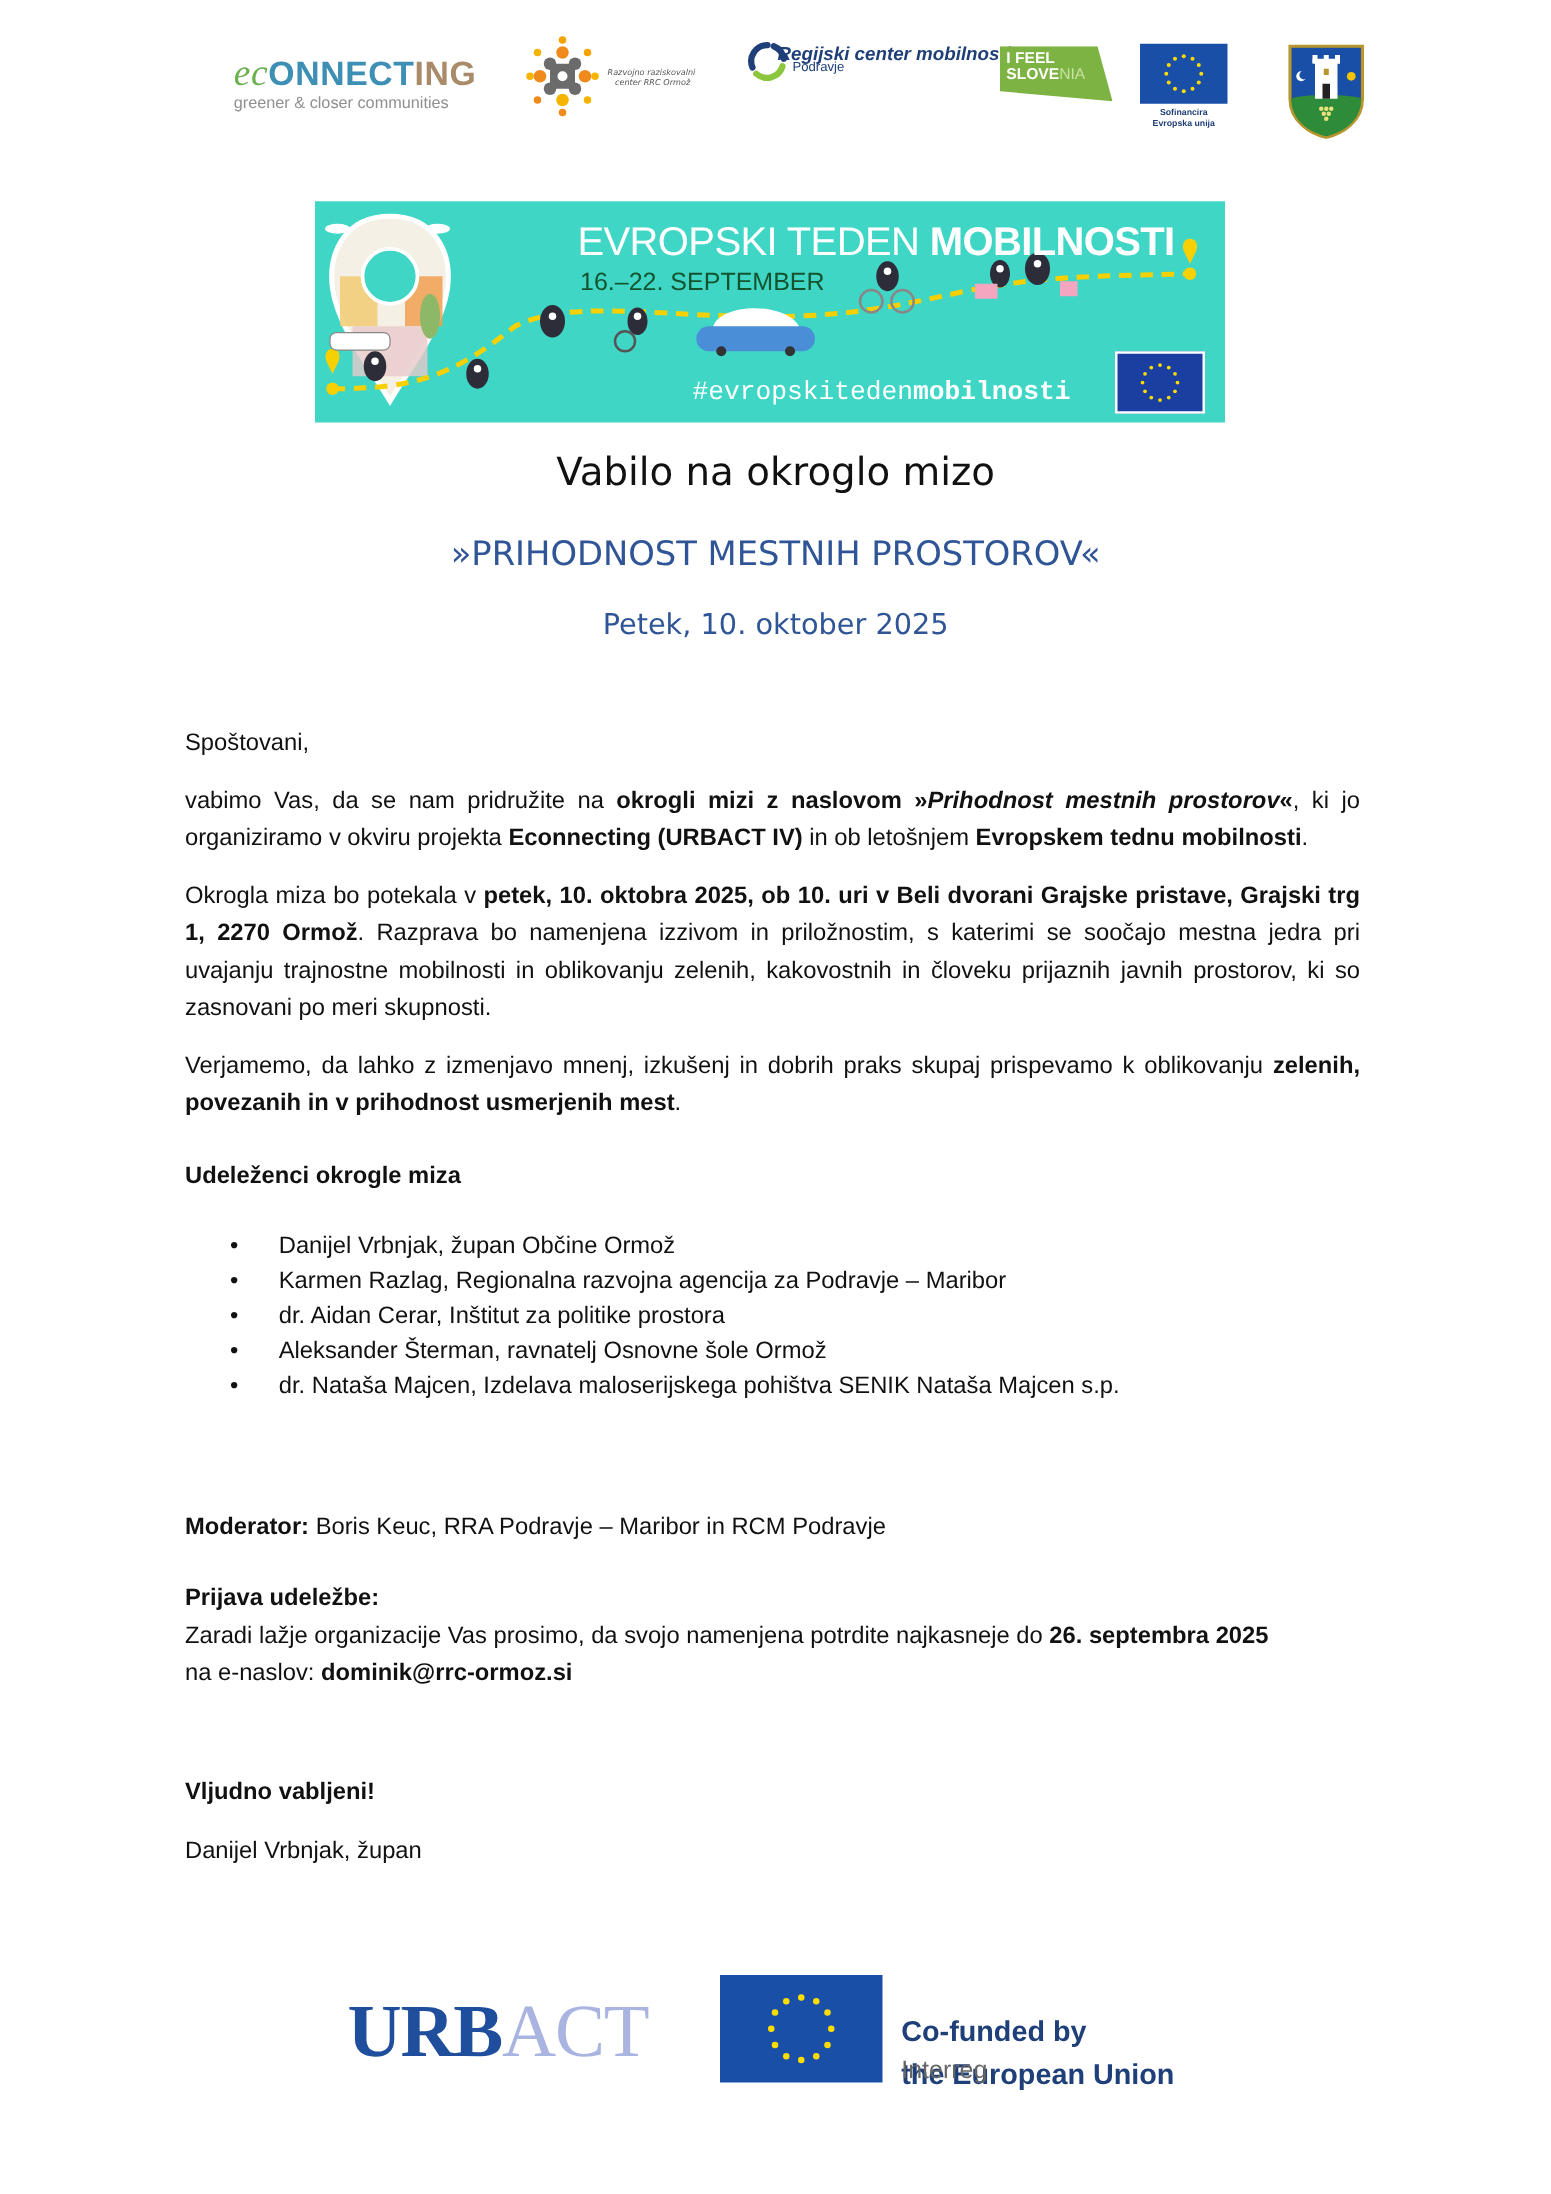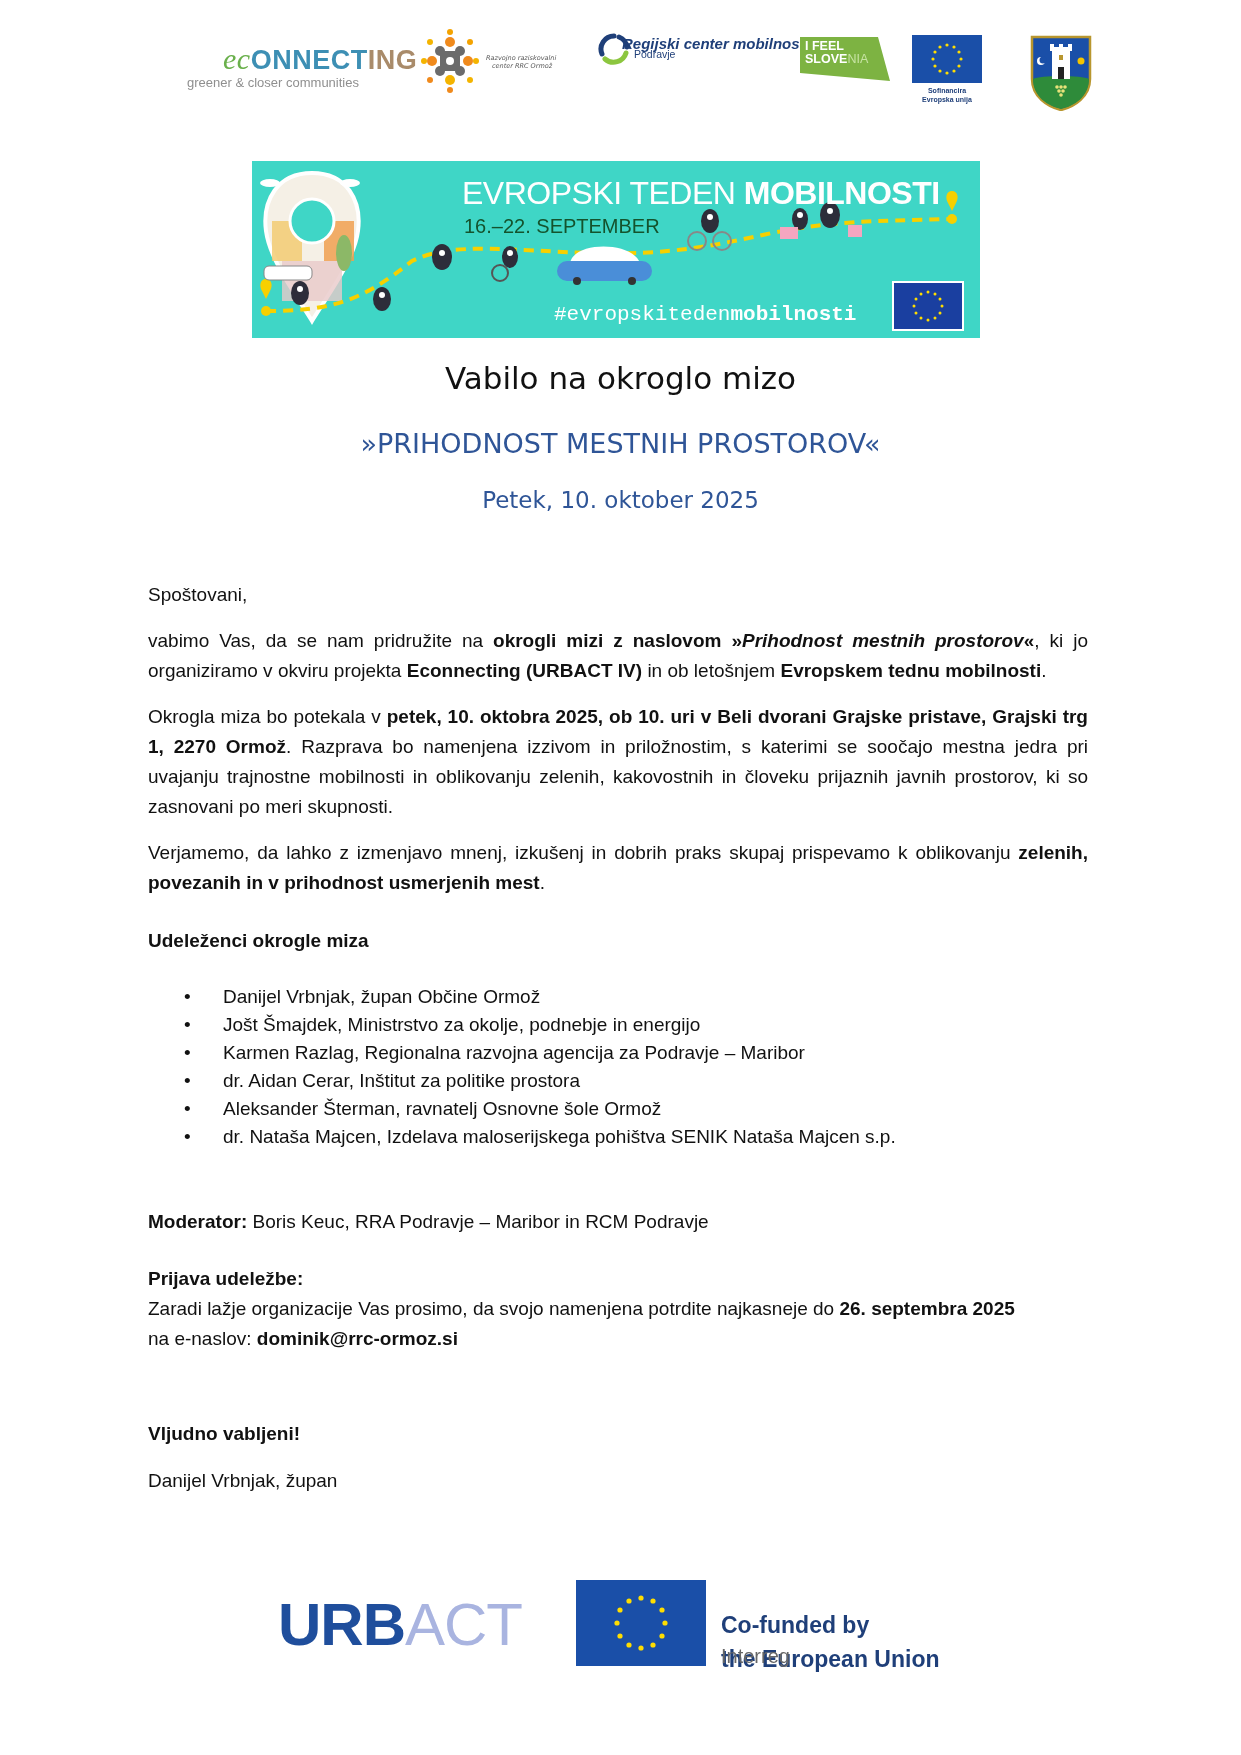--- a/index.html
+++ b/index.html
@@ -1,21 +1,21 @@
 <!DOCTYPE html>
 <html><head>
 <meta charset="utf-8">
 <style>
   html, body { margin: 0; padding: 0; background: #ffffff; }
   body { width: 1241px; height: 1755px; position: relative; overflow: hidden; font-family: "DejaVu Sans", sans-serif; color: #111; }
   .abs { position: absolute; }
 
   
   .logo-econ { left: 187px; top: 44px; width: 200px; height: 52px; }
-  .econ-word { font-family: "Liberation Sans", sans-serif; font-weight: bold; font-size: 27px; letter-spacing: 0.5px; line-height: 30px; white-space: nowrap; margin-left: 36px; }
+  .econ-word { font-family: "Liberation Sans", sans-serif; font-weight: bold; font-size: 27px; letter-spacing: 0.5px; line-height: 30px; white-space: nowrap; }
   .econ-word .e1 { color: #6ab04c; font-style: italic; font-family: "Liberation Serif", serif; font-weight: normal; font-size: 30px; }
   .econ-word .e2 { color: #3d8fb4; }
   .econ-word .e3 { color: #a98b6a; }
   .econ-tag { font-family: "Liberation Sans", sans-serif; font-size: 13px; color: #8f8f8f; line-height: 15px; white-space: nowrap; }
 
   .logo-rrc { left: 418px; top: 28px; width: 150px; height: 68px; }
   .rrc-text { position: absolute; left: 68px; top: 26px; font-size: 6.5px; color: #555; font-style: italic; line-height: 8px; white-space: nowrap; }
 
   .logo-rcm { left: 598px; top: 33px; width: 185px; height: 34px; }
   .rcm-title { position: absolute; left: 24px; top: 2px; font-family: "Liberation Sans", sans-serif; font-weight: bold; font-size: 15px; color: #1f3f79; white-space: nowrap; font-style: italic; }
@@ -46,21 +46,21 @@
   .date-line { left: 0; width: 1241px; top: 487px; text-align: center; font-size: 23px; color: #2f5597; }
   .justify { text-align: justify; }
   .p { position: absolute; left: 148px; width: 940px; font-family: "Liberation Sans", sans-serif; font-size: 19px; line-height: 30px; color: #111; }
   b { font-weight: bold; }
 
   ul.plist { list-style: none; padding: 0; margin: 0; }
   ul.plist li { position: relative; padding-left: 75px; line-height: 28px; }
   ul.plist li::before { content: "•"; position: absolute; left: 36px; top: 0; }
 
   
-  .urbact { left: 278px; top: 1590px; font-family: Liberation Sans, sans-serif; font-size: 60px; font-weight: bold; letter-spacing: -1px; line-height: 70px; text-align: right; }
+  .urbact { left: 278px; top: 1590px; font-family: Liberation Serif, serif; font-size: 60px; font-weight: bold; letter-spacing: -1px; line-height: 70px; text-align: right; }
   .urbact .urb { color: #1f4e9c; }
   .urbact .act { color: #a9b4e0; font-weight: normal; }
   .eu-big { left: 576px; top: 1580px; width: 130px; height: 86px; background: #1a4fa8; }
   .cofund { left: 721px; top: 1576px; font-family: "Liberation Sans", sans-serif; font-size: 23px; font-weight: bold; color: #1f3f79; line-height: 34px; white-space: nowrap; margin-top: 32px; }
   .interreg { left: 721px; top: 1645px; font-family: "Liberation Sans", sans-serif; font-size: 20px; color: #666; white-space: nowrap; }
 </style>
 </head>
 <body>
 
 <div class="abs logo-econ">
@@ -260,21 +260,20 @@
 
 <div class="p justify" style="top:838px">
   <span>Verjamemo, da lahko z izmenjavo mnenj, izkušenj in dobrih praks skupaj prispevamo k oblikovanju </span><b>zelenih, povezanih in v prihodnost usmerjenih mest</b><span>.</span>
 </div>
 
 <div class="p" style="top:926px"><b>Udeleženci okrogle miza</b></div>
 
 <div class="p" style="top:983px">
   <ul class="plist">
     <li>Danijel Vrbnjak, župan Občine Ormož</li>
-    <li>Jošt Šmajdek, Ministrstvo za okolje, podnebje in energijo</li>
     <li>Karmen Razlag, Regionalna razvojna agencija za Podravje – Maribor</li>
     <li>dr. Aidan Cerar, Inštitut za politike prostora</li>
     <li>Aleksander Šterman, ravnatelj Osnovne šole Ormož</li>
     <li>dr. Nataša Majcen, Izdelava maloserijskega pohištva SENIK Nataša Majcen s.p.</li>
   </ul>
 </div>
 
 <div class="p" style="top:1207px"><b>Moderator:</b><span> Boris Keuc, RRA Podravje – Maribor in RCM Podravje</span></div>
 
 <div class="p" style="top:1264px"><b>Prijava udeležbe:</b></div>

